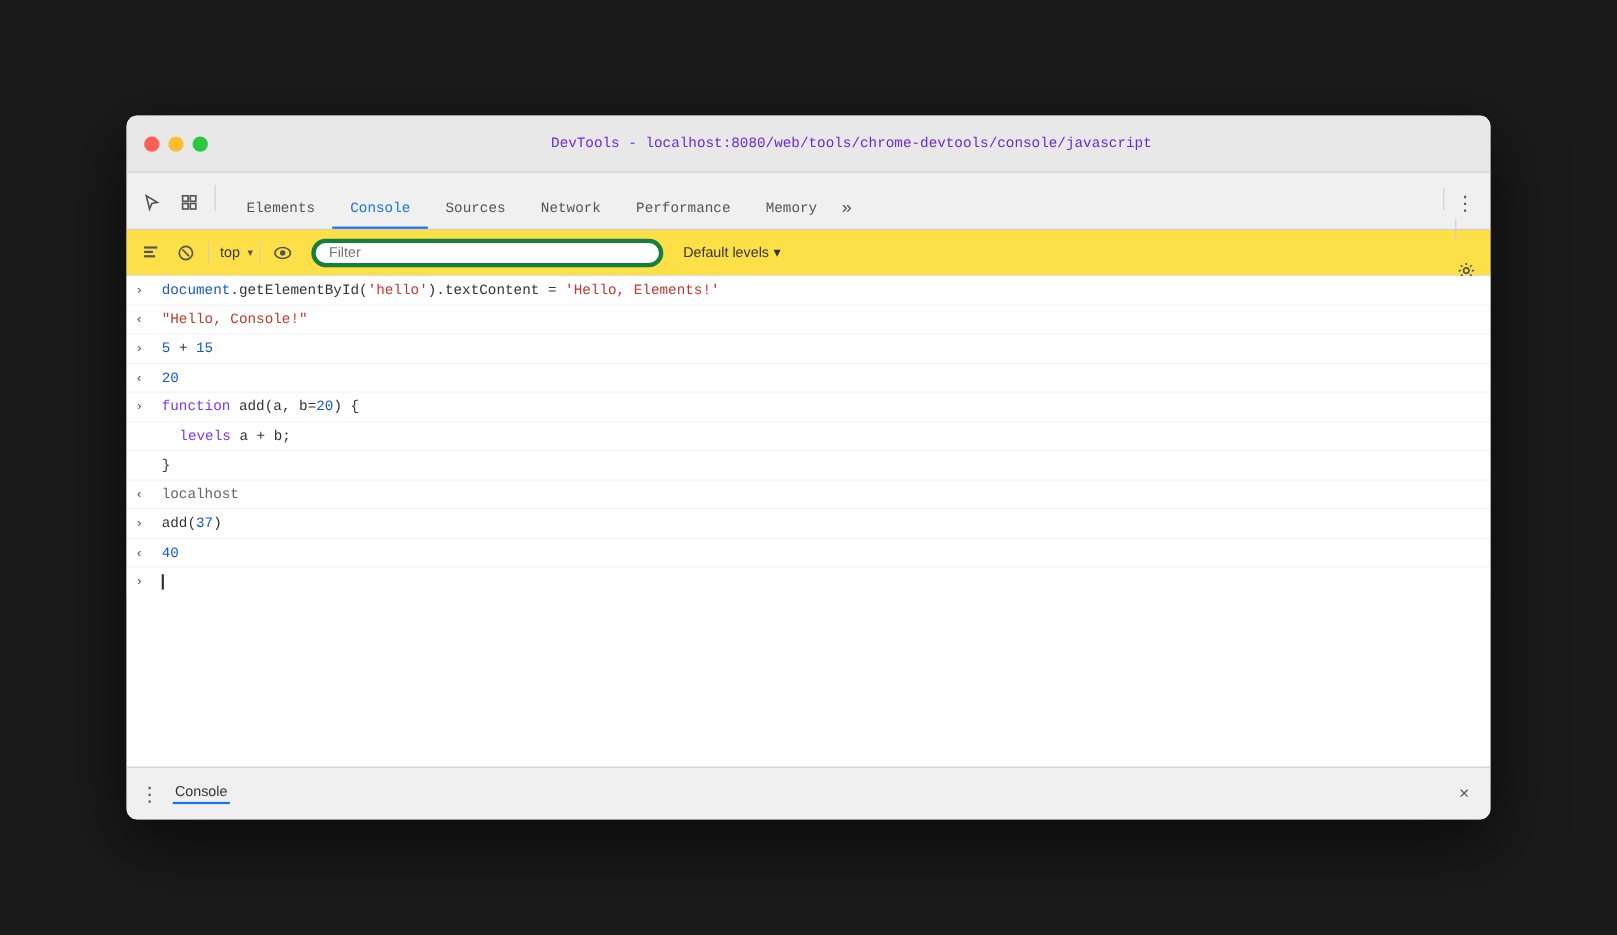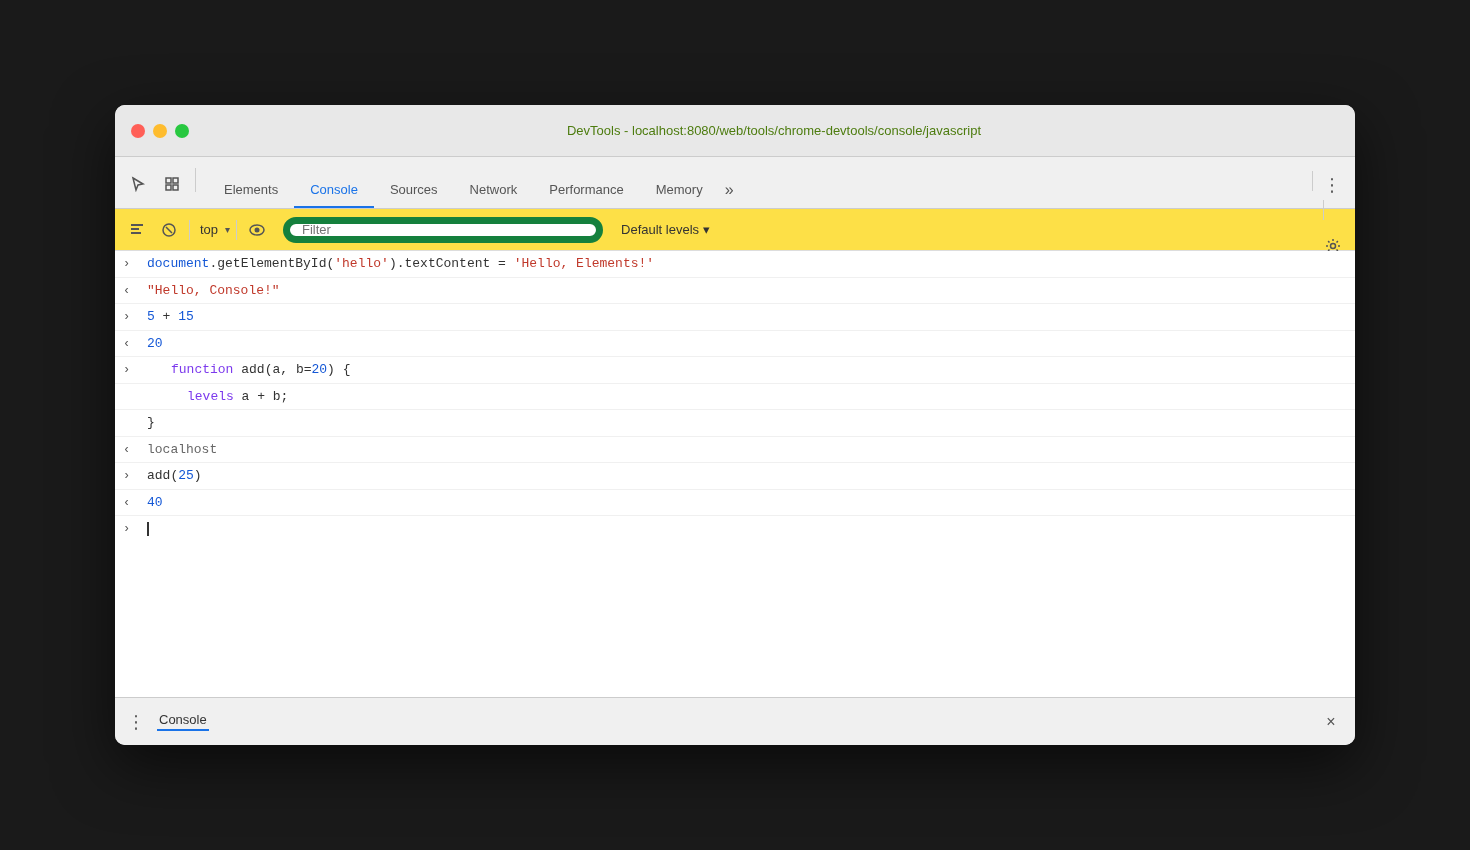--- a/index.html
+++ b/index.html
@@ -55,22 +55,23 @@
     }
 
     .btn-close { background: #ff5f57; }
     .btn-minimize { background: #febc2e; }
     .btn-maximize { background: #28c840; }
 
     .title-text {
       flex: 1;
       text-align: center;
       font-size: 13px;
-      color: #4d7c0f;
+      color: #6d28d9;
       font-weight: 500;
+      font-family: Liberation Mono, monospace;
     }
 
     
     .tab-bar {
       background: #f0f0f0;
       height: 52px;
       display: flex;
       align-items: flex-end;
       padding: 0 8px;
       border-bottom: 1px solid #ccc;
@@ -104,20 +105,21 @@
       height: 24px;
       background: #ccc;
       margin: 0 4px;
       margin-bottom: 8px;
     }
 
     .tabs {
       display: flex;
       align-items: flex-start;
       flex: 1;
+      font-family: Liberation Mono, monospace;
     }
 
     .tab {
       padding: 8px 16px;
       font-size: 13px;
       color: #555;
       cursor: pointer;
       border-bottom: 2px solid transparent;
       white-space: nowrap;
       margin-bottom: 0;
@@ -222,21 +224,21 @@
       align-items: center;
       justify-content: center;
       color: #555;
       font-size: 16px;
     }
 
     .filter-input {
       flex: 1;
       max-width: 320px;
       height: 26px;
-      border: 7px solid #15803d;
+      border: 4px solid #15803d;
       border-radius: 13px;
       padding: 0 12px;
       font-size: 13px;
       background: white;
       color: #333;
       outline: none;
       margin: 12px 8px;
     }
 
     .default-levels-btn {
@@ -317,21 +319,21 @@
       color: #555;
     }
 
     .line-content {
       flex: 1;
     }
 
     
     .c-blue { color: #1558d6; }
     .c-red { color: #c0392b; }
-    .c-purple { color: #7c3aed; margin-left: 24px; }
+    .c-purple { color: #7c3aed; }
     .c-black { color: #333; }
     .c-gray { color: #666; }
 
     
     .bottom-drawer {
       background: #f0f0f0;
       height: 48px;
       border-top: 1px solid #ccc;
       display: flex;
       align-items: center;
@@ -549,21 +551,21 @@
     <div class="console-line output-line">
       <div class="line-arrow arrow-left">‹</div>
       <div class="line-content">
         <span class="c-gray">localhost</span>
       </div>
     </div>
 
     <div class="console-line input-line">
       <div class="line-arrow arrow-right">›</div>
       <div class="line-content">
-        <span class="c-black">add(</span><span class="c-blue">25</span><span class="c-black">)</span>
+        <span class="c-black">add(</span><span class="c-blue">37</span><span class="c-black">)</span>
       </div>
     </div>
 
     <div class="console-line output-line">
       <div class="line-arrow arrow-left">‹</div>
       <div class="line-content">
         <span class="c-blue">40</span>
       </div>
     </div>
 

